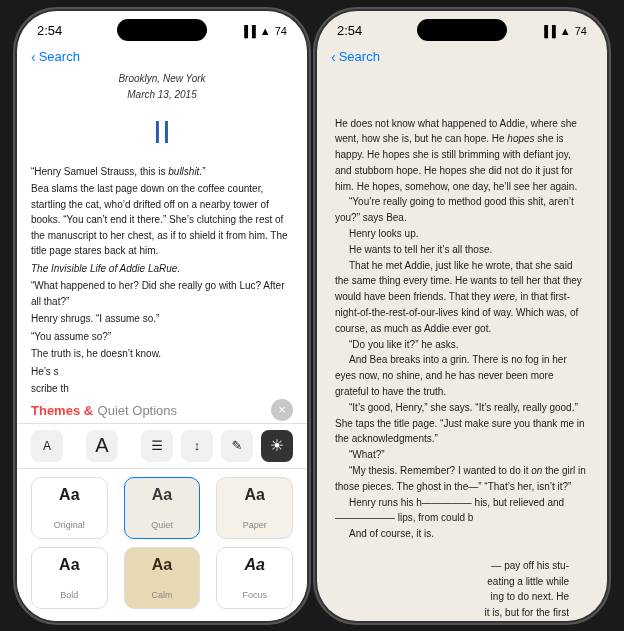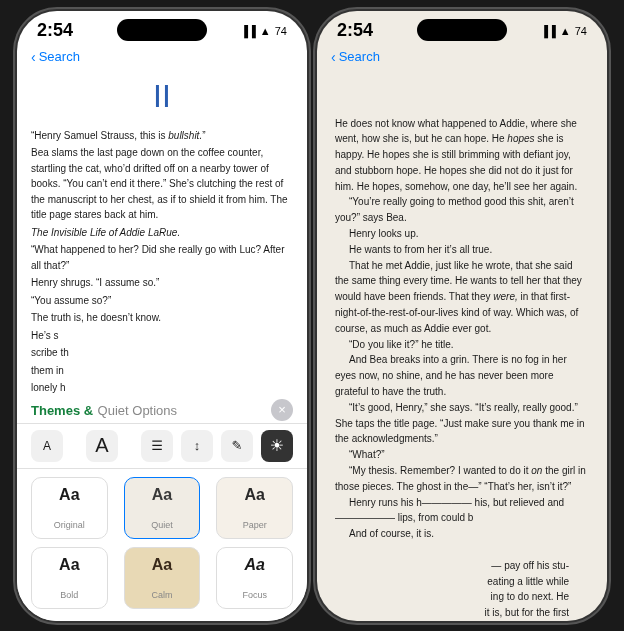--- a/index.html
+++ b/index.html
@@ -29,22 +29,22 @@
     
     .status-bar {
       display: flex;
       justify-content: space-between;
       align-items: center;
       padding: 8px 20px 4px 20px;
       height: 36px;
       position: relative;
     }
     .status-time {
-      font-size: 18px;
-      font-weight: 700;
+      font-size: 13px;
+      font-weight: 400;
       color: #000;
     }
     .status-icons {
       display: flex;
       align-items: center;
       gap: 4px;
       font-size: 11px;
       color: #000;
     }
     .dynamic-island {
@@ -151,21 +151,21 @@
     
     .themes-close-row {
       display: flex;
       align-items: center;
       justify-content: space-between;
       padding: 6px 14px 2px;
     }
     .themes-label {
       font-size: 13px;
       font-weight: 600;
-      color: #15803d;
+      color: #ef4444;
     }
     .quiet-label {
       font-size: 13px;
       color: #888;
     }
     .close-btn {
       width: 22px;
       height: 22px;
       background: #c7c7cc;
       border-radius: 50%;
@@ -292,20 +292,21 @@
       </div>
     </div>
     <div class="nav-bar">
       <div class="back-btn">
         <span class="back-chevron">‹</span>
         <span>Search</span>
       </div>
     </div>
 
     <div class="book-content book-content-left">
+      <div class="book-header">Brooklyn, New York<br>March 13, 2015</div>
       <div class="chapter-num">II</div>
       <div class="book-paragraph">
         <span>“Henry Samuel Strauss, this is <em>bullshit.</em>”</span>
       </div>
       <div class="book-paragraph">
         Bea slams the last page down on the coffee counter, startling the cat, who’d drifted off on a nearby tower of books. “You can’t end it there.” She’s clutching the rest of the manuscript to her chest, as if to shield it from him. The title page stares back at him.
       </div>
       <div class="book-paragraph">
         <em>The Invisible Life of Addie LaRue.</em>
       </div>
@@ -389,23 +390,23 @@
       <div class="back-btn">
         <span class="back-chevron">‹</span>
         <span>Search</span>
       </div>
     </div>
 
     <div class="book-content-right">
       <p>He does not know what happened to Addie, where she went, how she is, but he can hope. He <em>hopes</em> she is happy. He hopes she is still brimming with defiant joy, and stubborn hope. He hopes she did not do it just for him. He hopes, somehow, one day, he’ll see her again.</p>
       <p class="indent">“You’re really going to method good this shit, aren’t you?” says Bea.</p>
       <p class="indent">Henry looks up.</p>
-      <p class="indent">He wants to from her it’s all true.</p>
+      <p class="indent">He wants to tell her it’s all those.</p>
       <p class="indent">That he met Addie, just like he wrote, that she said the same thing every time. He wants to tell her that they would have been friends. That they <em>were,</em> in that first-night-of-the-rest-of-our-lives kind of way. Which was, of course, as much as Addie ever got.</p>
-      <p class="indent">“Do you like it?” he title.</p>
+      <p class="indent">“Do you like it?” he asks.</p>
       <p class="indent">And Bea breaks into a grin. There is no fog in her eyes now, no shine, and he has never been more grateful to have the truth.</p>
       <p class="indent">“It’s good, Henry,” she says. “It’s really, really good.” She taps the title page. “Just make sure you thank me in the acknowledgments.”</p>
       <p class="indent">“What?”</p>
       <p class="indent">“My thesis. Remember? I wanted to do it <em>on</em> the girl in those pieces. The ghost in the—” “That’s her, isn’t it?”</p>
       <p class="indent">Henry runs his h————— his, but relieved and —————— lips, from could b</p>
       <p class="indent">And of course, it is.</p>
       <br>
       <p style="text-align:right; padding-right:20px;">— pay off his stu-</p>
       <p style="text-align:right; padding-right:20px;">eating a little while</p>
       <p style="text-align:right; padding-right:20px;">ing to do next. He</p>

